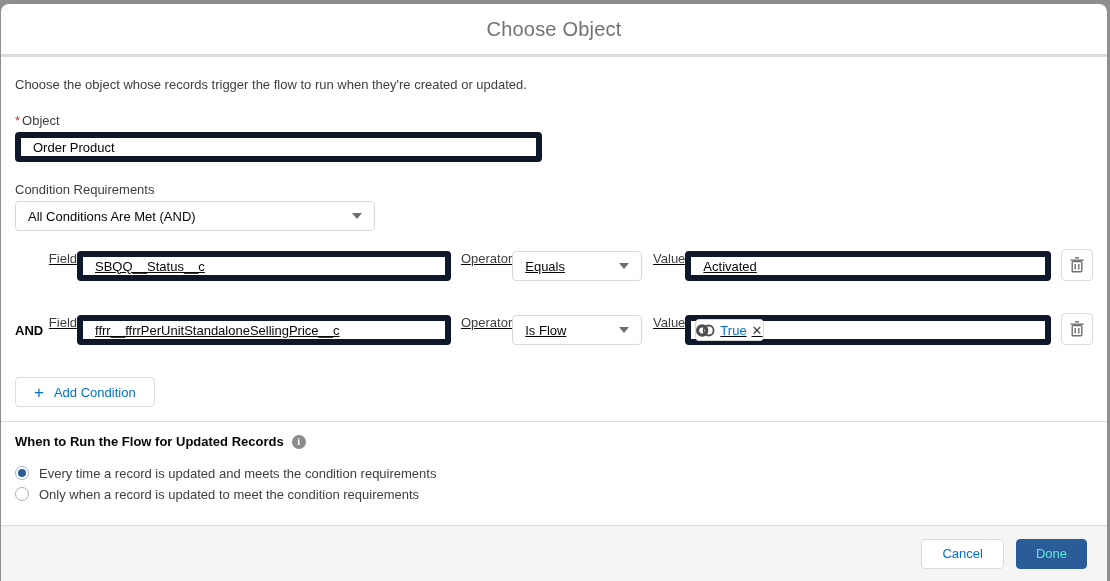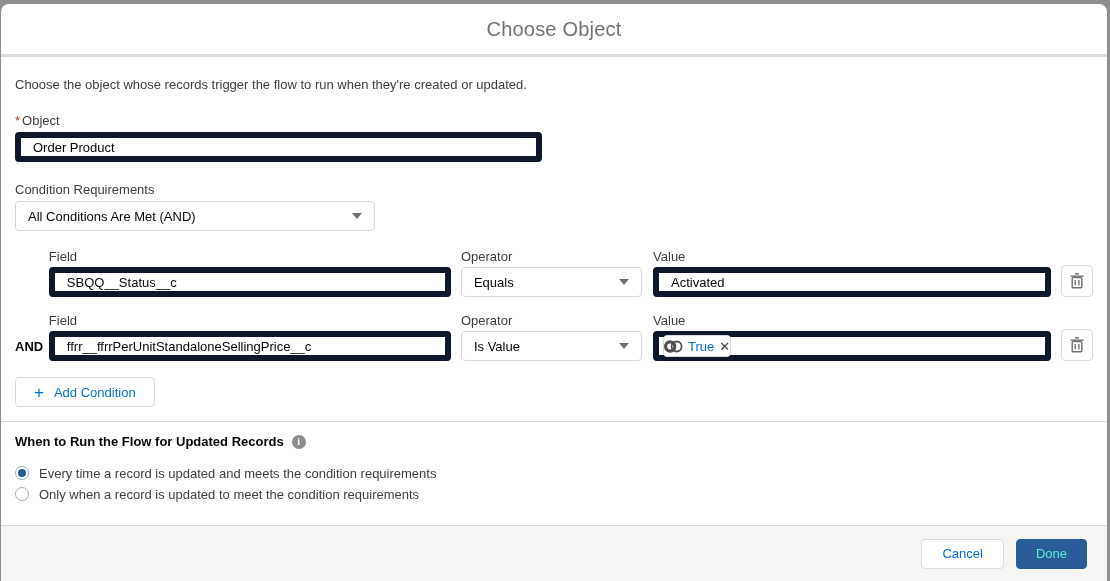--- a/index.html
+++ b/index.html
@@ -69,21 +69,21 @@
     position: absolute; left: 14px; right: 14px;
     display: flex; align-items: flex-end;
   }
   .cond-row-1 { top: 245px; }
   .cond-row-2 { top: 309px; }
   .prefix-cell {
     width: 34px; height: 30px;
     display: flex; align-items: center;
     font-weight: bold; color: #080707;
   }
-  .col { display: flex; flex-direction: column; }
+  .col { display: flex; flex-direction: row; text-decoration: underline; }
   .col .field-label { margin-bottom: 3px; }
   .col-field { width: 404px; margin-right: 10px; }
   .col-operator { width: 182px; margin-right: 11px; }
   .col-value { width: 400px; margin-right: 10px; }
   .col .text-input, .col .select-input { width: 100%; }
   .select-input {
     height: 30px;
     border: 1px solid #d8d8d8;
     border-radius: 4px;
     background: #fff;
@@ -264,21 +264,21 @@
     <div class="prefix-cell">AND</div>
     <div class="col col-field">
       <span class="field-label">Field</span>
       <div class="text-input">
         <span>ffrr__ffrrPerUnitStandaloneSellingPrice__c</span>
       </div>
     </div>
     <div class="col col-operator">
       <span class="field-label">Operator</span>
       <div class="select-input">
-        <span>Is Value</span>
+        <span>Is Flow</span>
         <span class="chevron-down"></span>
       </div>
     </div>
     <div class="col col-value">
       <span class="field-label">Value</span>
       <div class="text-input value-pill-box">
         <span class="pill">
           <svg width="19" height="13" viewBox="0 0 19 13">
             <circle cx="6.2" cy="6.5" r="4.6" fill="none" stroke="#514f4d" stroke-width="3.2"></circle>
             <circle cx="12.6" cy="6.5" r="5" fill="none" stroke="#514f4d" stroke-width="1.8"></circle>

